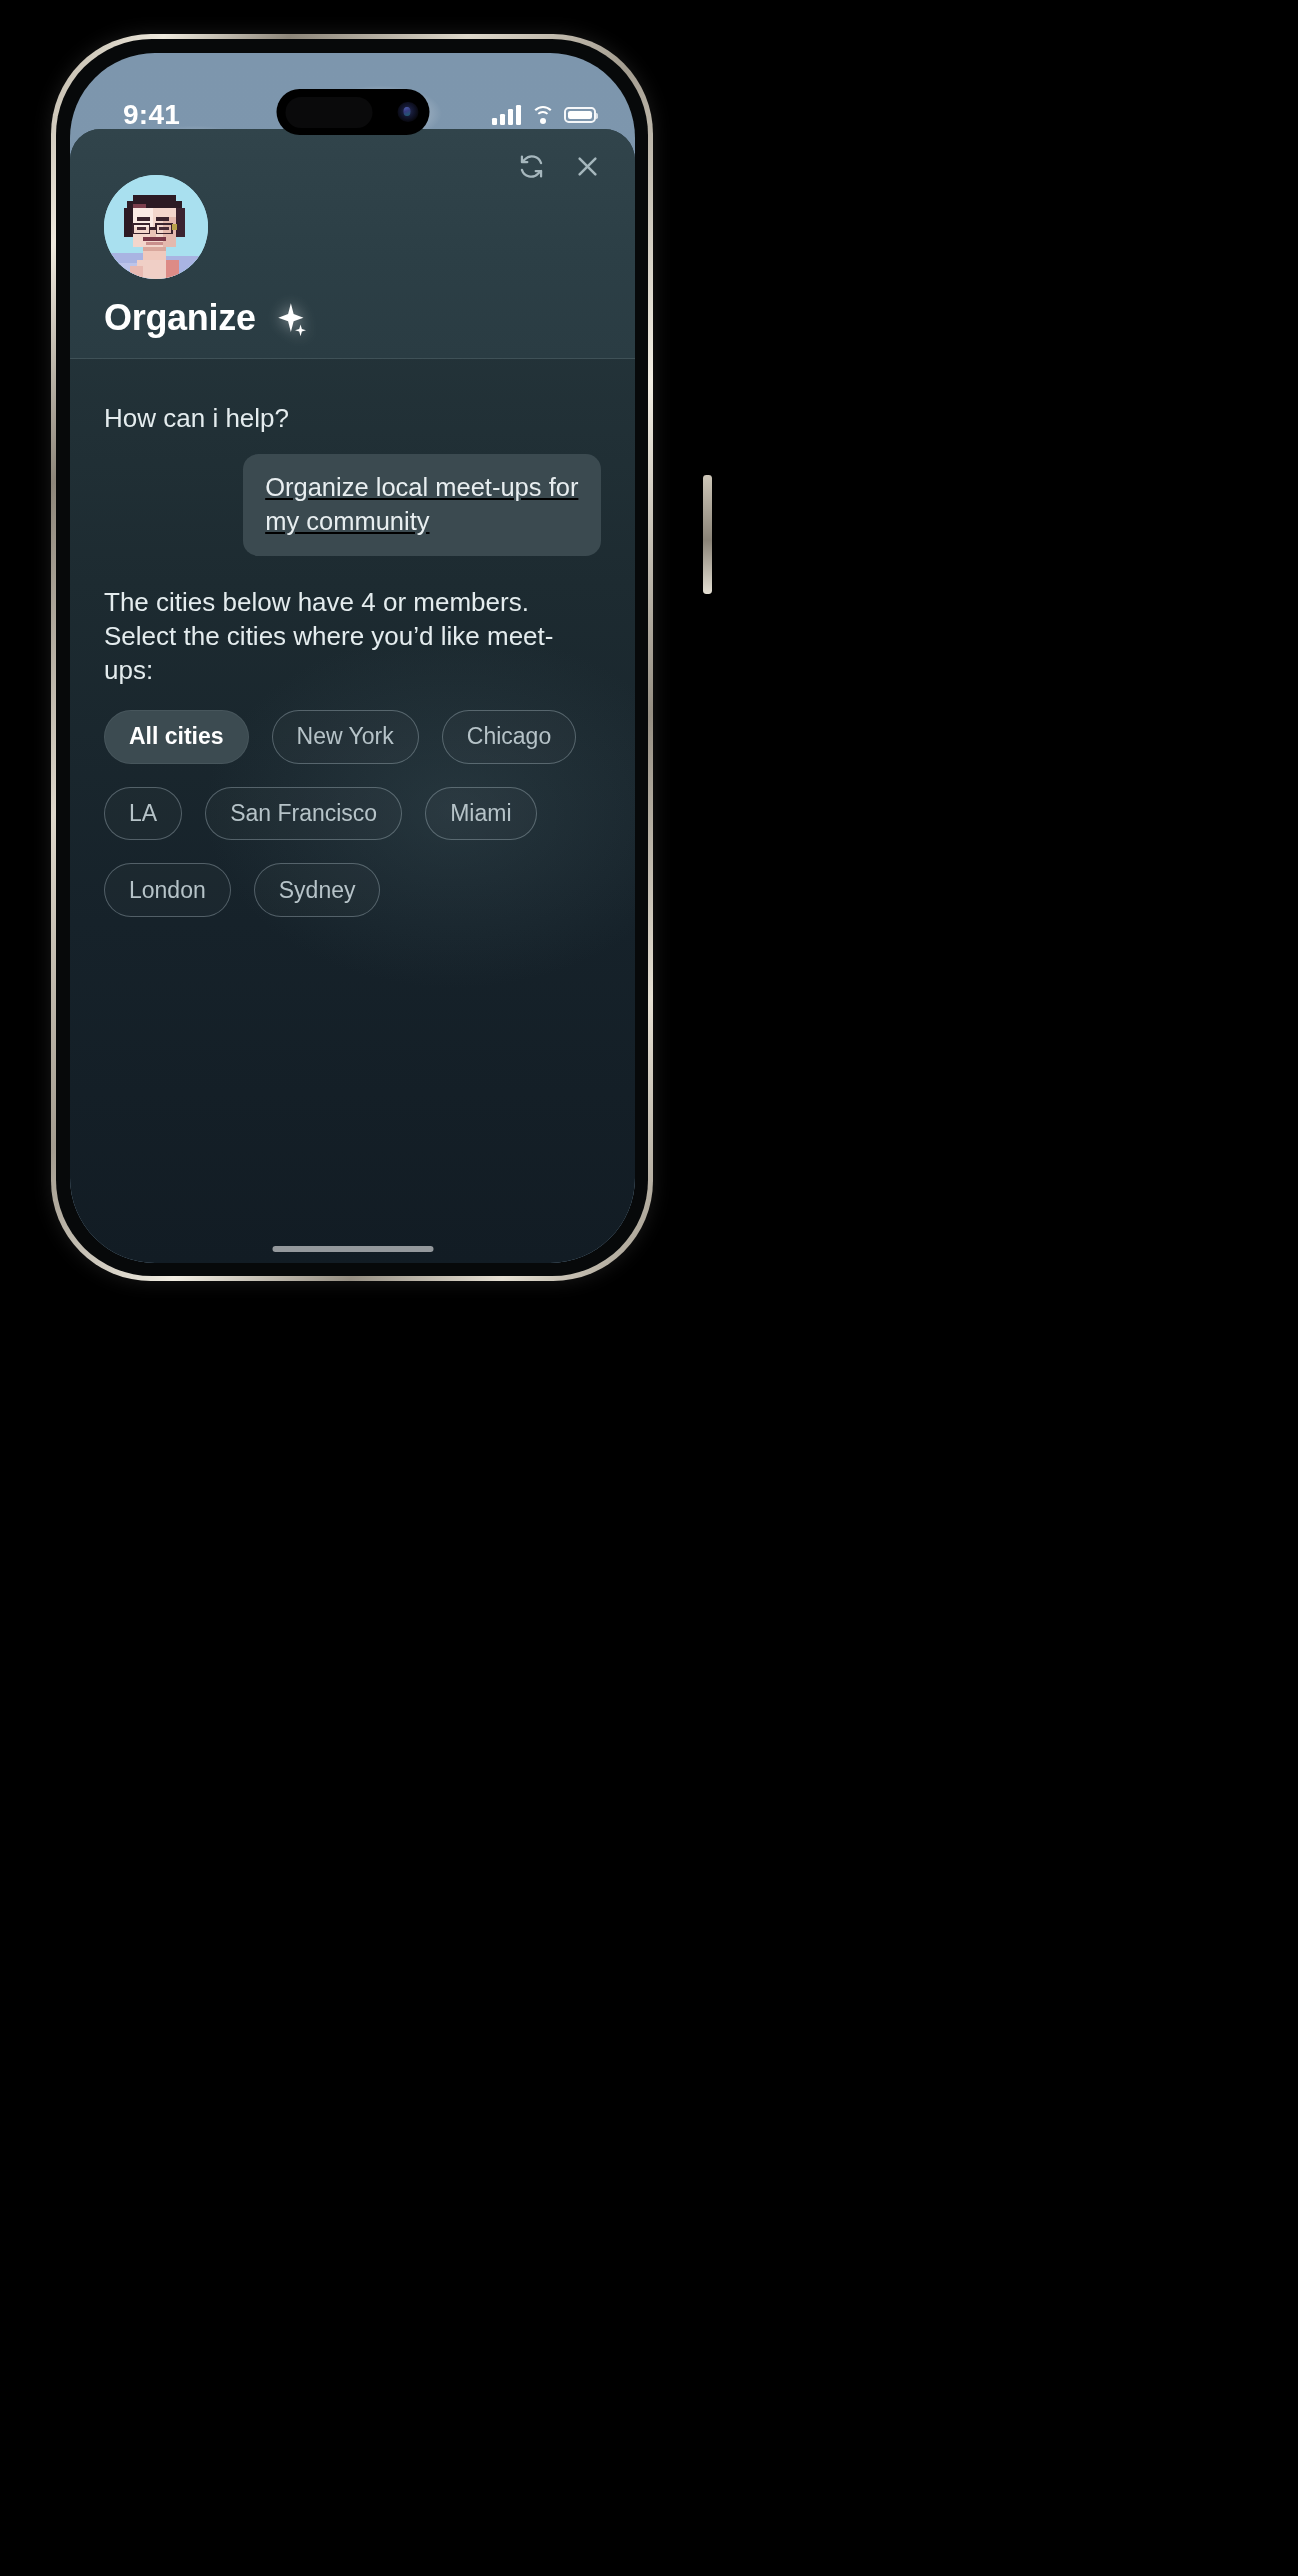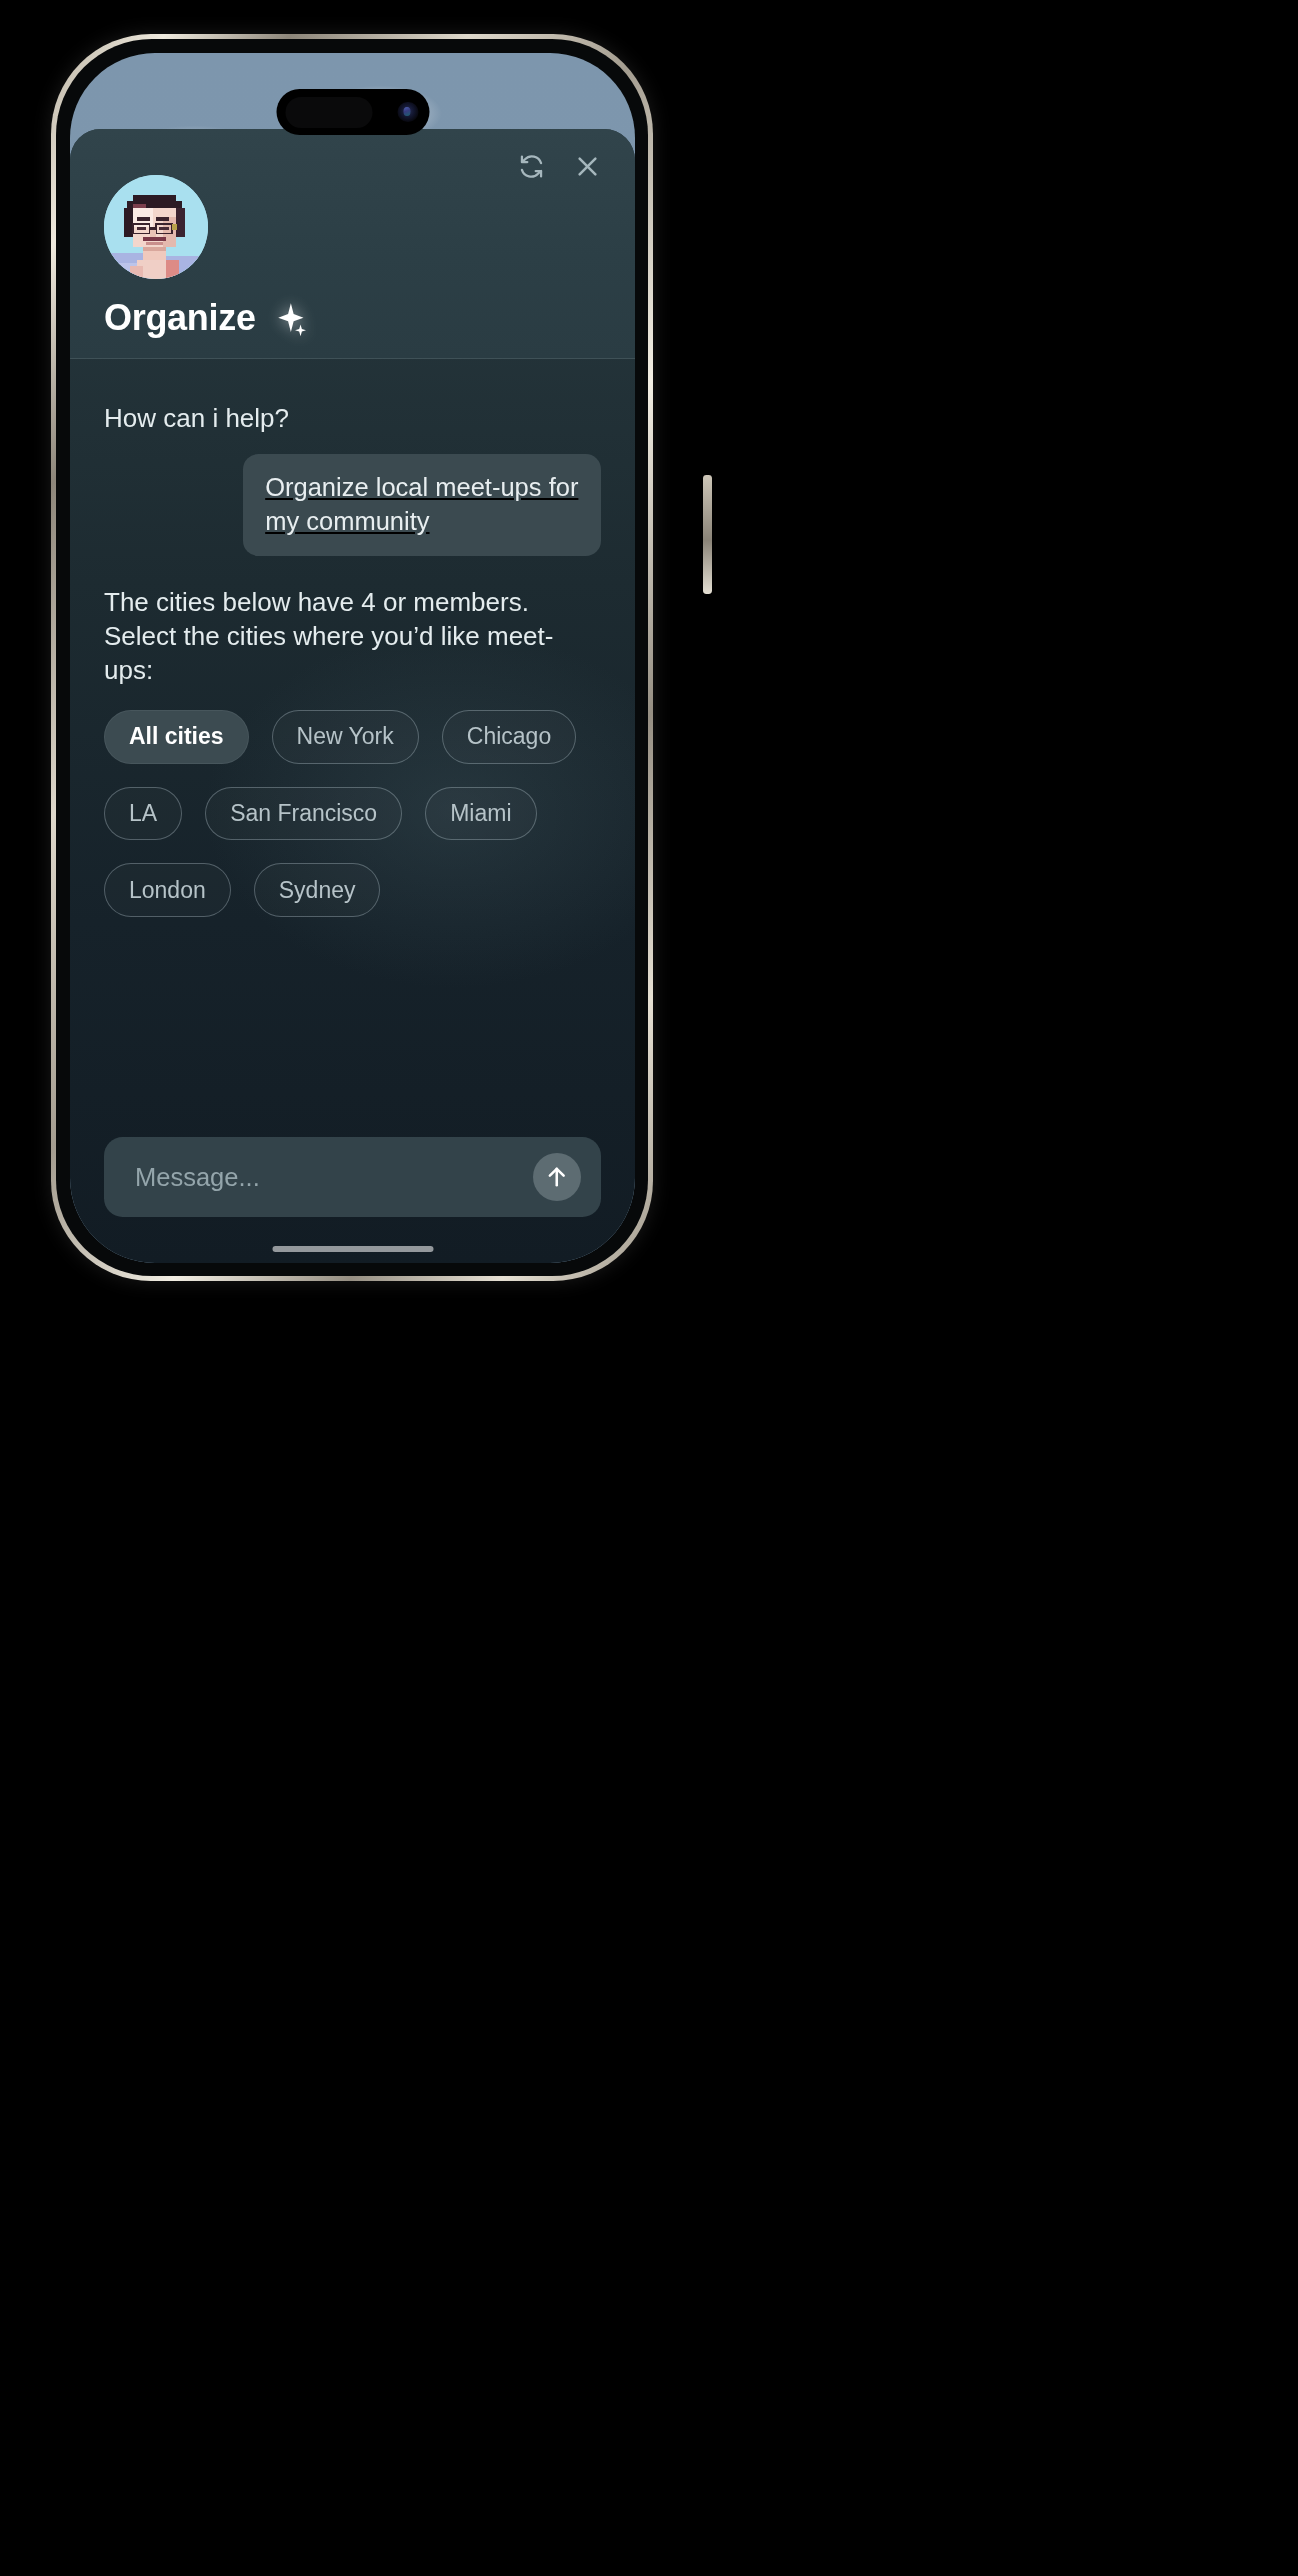--- a/index.html
+++ b/index.html
@@ -233,20 +233,39 @@
     <div class="btn-side btn-volup"></div>
     <div class="btn-side btn-voldn"></div>
     <div class="btn-side btn-power"></div>
   </div>
   <div class="phone-band"></div>
 
   <div class="screen">
 
     <div class="wallpaper"></div>
 
+    <div class="statusbar">
+      <div class="clock">9:41</div>
+      <div class="status-right">
+        <div class="sig">
+          <i></i>
+            <i></i>
+            <i></i>
+            <i></i>
+        </div>
+        <div class="wifi">
+          <span></span>
+            <span></span>
+            <div class="dot"></div>
+        </div>
+        <div class="batt">
+            <i></i>
+          </div>
+      </div>
+    </div>
 
     <div class="island">
       <div class="pill"></div>
       <div class="cam"></div>
     </div>
 
     <div class="sheet">
 
       <div class="sheet-head">
 
@@ -333,29 +352,18 @@
           <div class="chip">New York</div>
           <div class="chip">Chicago</div>
           <div class="chip">LA</div>
           <div class="chip">San Francisco</div>
           <div class="chip">Miami</div>
           <div class="chip">London</div>
           <div class="chip">Sydney</div>
         </div>
       </div>
 
-      <div class="composer">
-        <div class="input-wrap">
-          <div class="placeholder">Message...</div>
-          <div class="send-btn">
-            <svg viewBox="0 0 24 24" fill="none" stroke="#ffffff" stroke-width="2.4" stroke-linecap="round" stroke-linejoin="round">
-              <line x1="12" y1="20" x2="12" y2="4.5"></line>
-              <polyline points="5.5 11 12 4.5 18.5 11"></polyline>
-            </svg>
-          </div>
-        </div>
-      </div>
     </div>
 
     <div class="home-ind"></div>
   </div>
 </div>
 
 
 </body></html>

